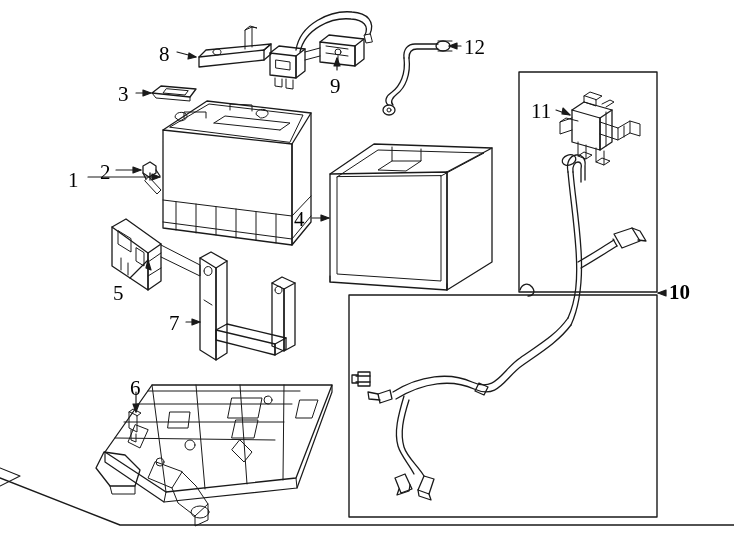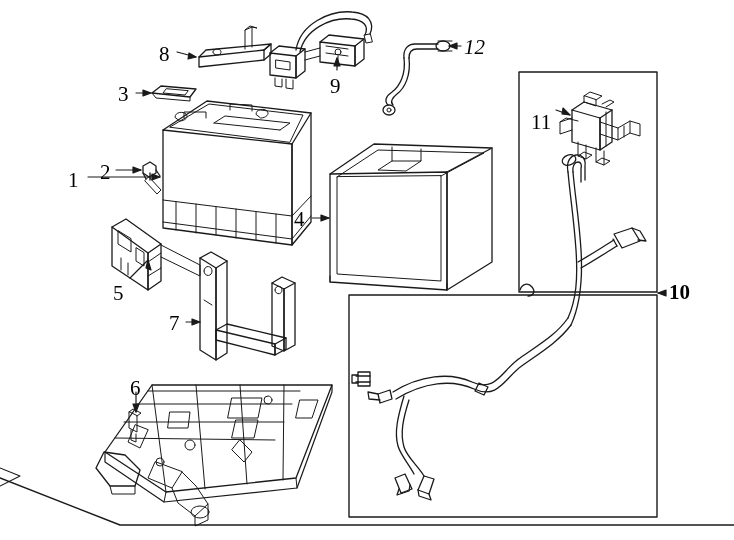--- a/index.html
+++ b/index.html
@@ -322,16 +322,16 @@
   <div class="callout" style="left:68px;  top:170px;">1</div>
   <div class="callout" style="left:100px; top:162px;">2</div>
   <div class="callout" style="left:118px; top:84px;">3</div>
   <div class="callout" style="left:294px; top:209px;">4</div>
   <div class="callout" style="left:113px; top:283px;">5</div>
   <div class="callout" style="left:130px; top:378px;">6</div>
   <div class="callout" style="left:169px; top:313px;">7</div>
   <div class="callout" style="left:159px; top:44px;">8</div>
   <div class="callout" style="left:330px; top:76px;">9</div>
   <div class="callout" style="left:669px; top:282px;font-weight:bold;">10</div>
-  <div class="callout" style="left:531px; top:112px;">11</div>
-  <div class="callout" style="left:464px; top:37px;font-style:italic;">12</div>
+  <div class="callout" style="left:531px; top:101px;">11</div>
+  <div class="callout" style="left:464px; top:37px;">12</div>
 
 </div>
 
 </body></html>

